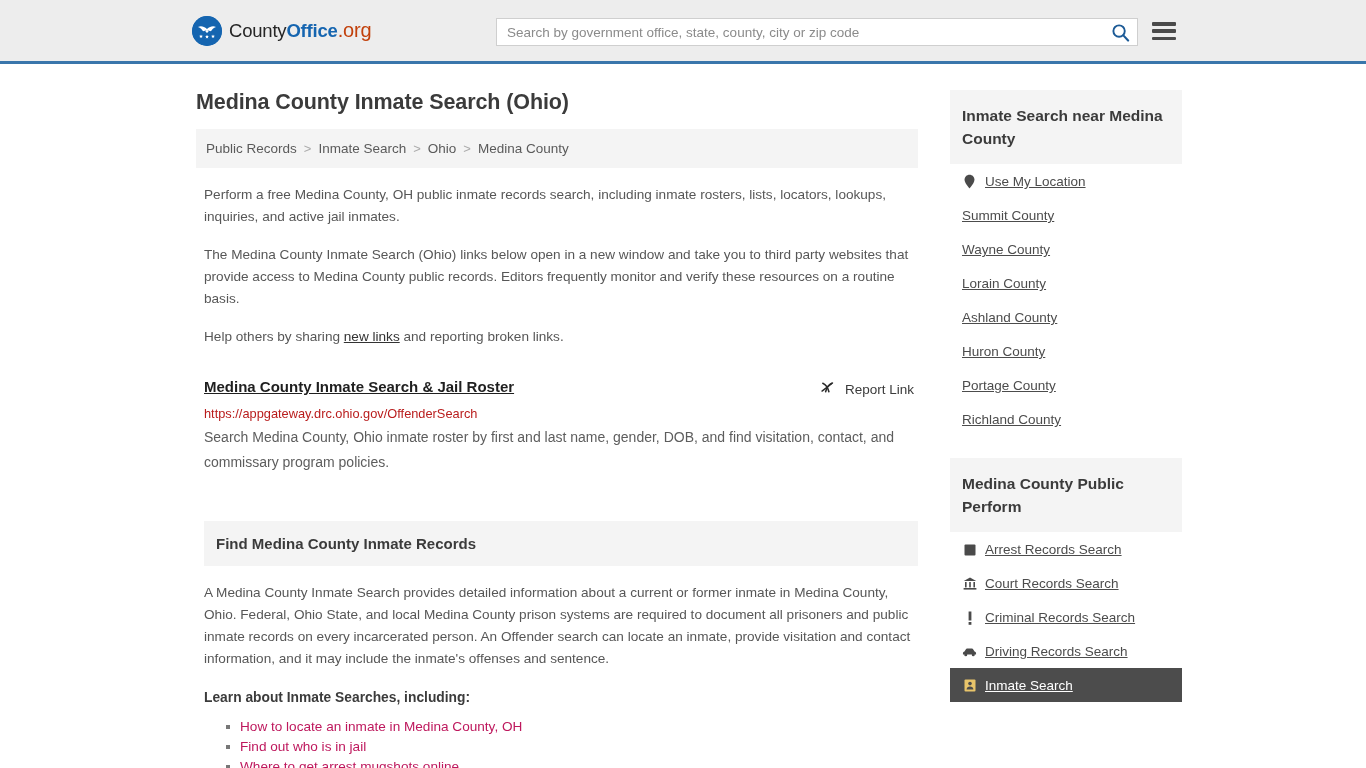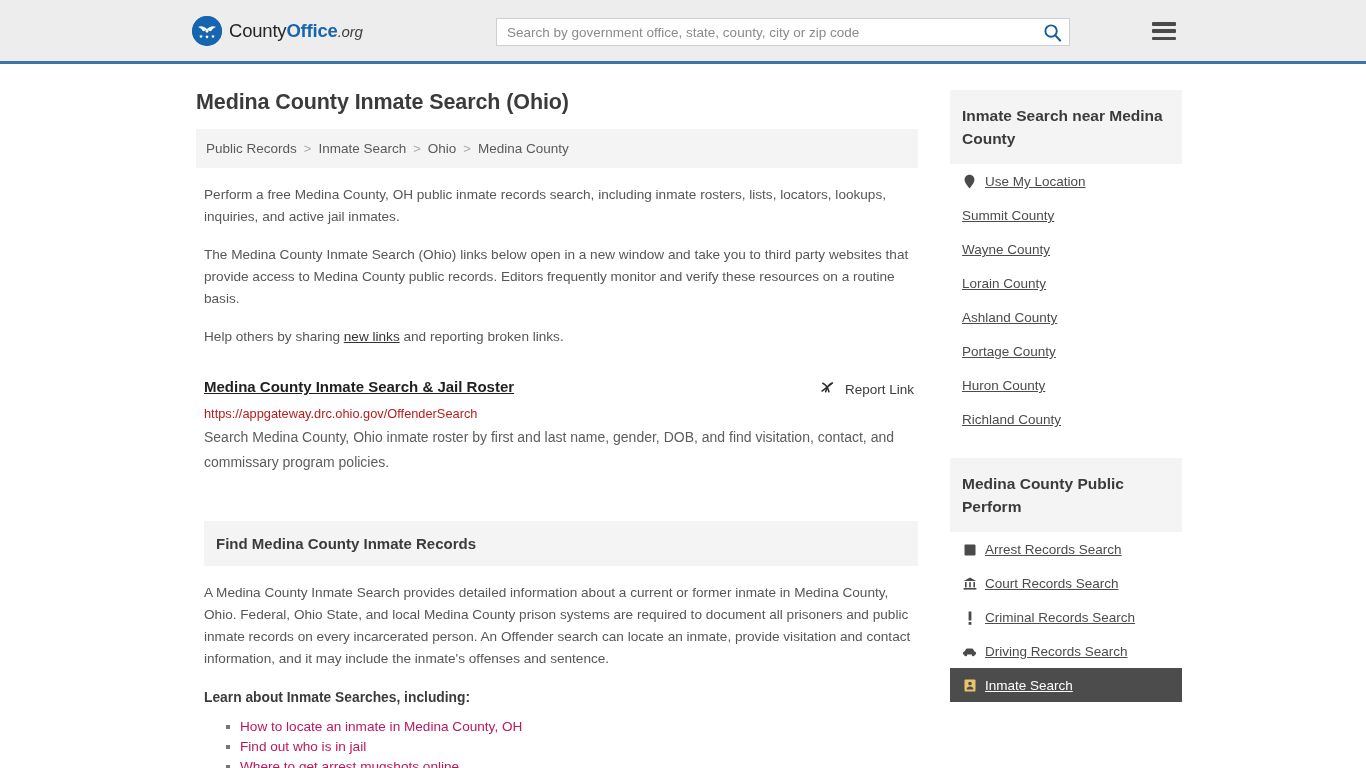--- a/index.html
+++ b/index.html
@@ -36,27 +36,27 @@
     overflow: hidden;
   }
   .logo-mark svg { display:block; }
   .logo-text {
     font-size: 18.5px;
     letter-spacing: -0.2px;
     color: #262626;
     white-space: nowrap;
   }
   .logo-text b { color: #1565b0; font-weight: 700; }
-  .logo-text .org { color: #404040; font-size: 15px; font-style: italic; }
+  .logo-text .org { color: #c2410c; font-size: 20px; }
 
   .search-wrap {
     position: absolute;
     left: 496px;
     top: 18px;
-    width: 574px;
+    width: 642px;
     height: 28px;
     background: #ffffff;
     border: 1px solid #cfcfcf;
     display: flex;
     align-items: flex-start;
   }
   .search-input {
     flex: 1;
     border: 0;
     outline: none;
@@ -375,24 +375,24 @@
         <li class="side-link no-icon">
           <a href="#">Wayne County</a>
         </li>
         <li class="side-link no-icon">
           <a href="#">Lorain County</a>
         </li>
         <li class="side-link no-icon">
           <a href="#">Ashland County</a>
         </li>
         <li class="side-link no-icon">
+          <a href="#">Huron County</a>
+        </li>
+        <li class="side-link no-icon">
           <a href="#">Portage County</a>
-        </li>
-        <li class="side-link no-icon">
-          <a href="#">Huron County</a>
         </li>
         <li class="side-link no-icon">
           <a href="#">Richland County</a>
         </li>
       </ul>
 
       <div class="side-head second">Medina County Public Perform</div>
 
       <ul class="side-links">
         <li class="side-link">

